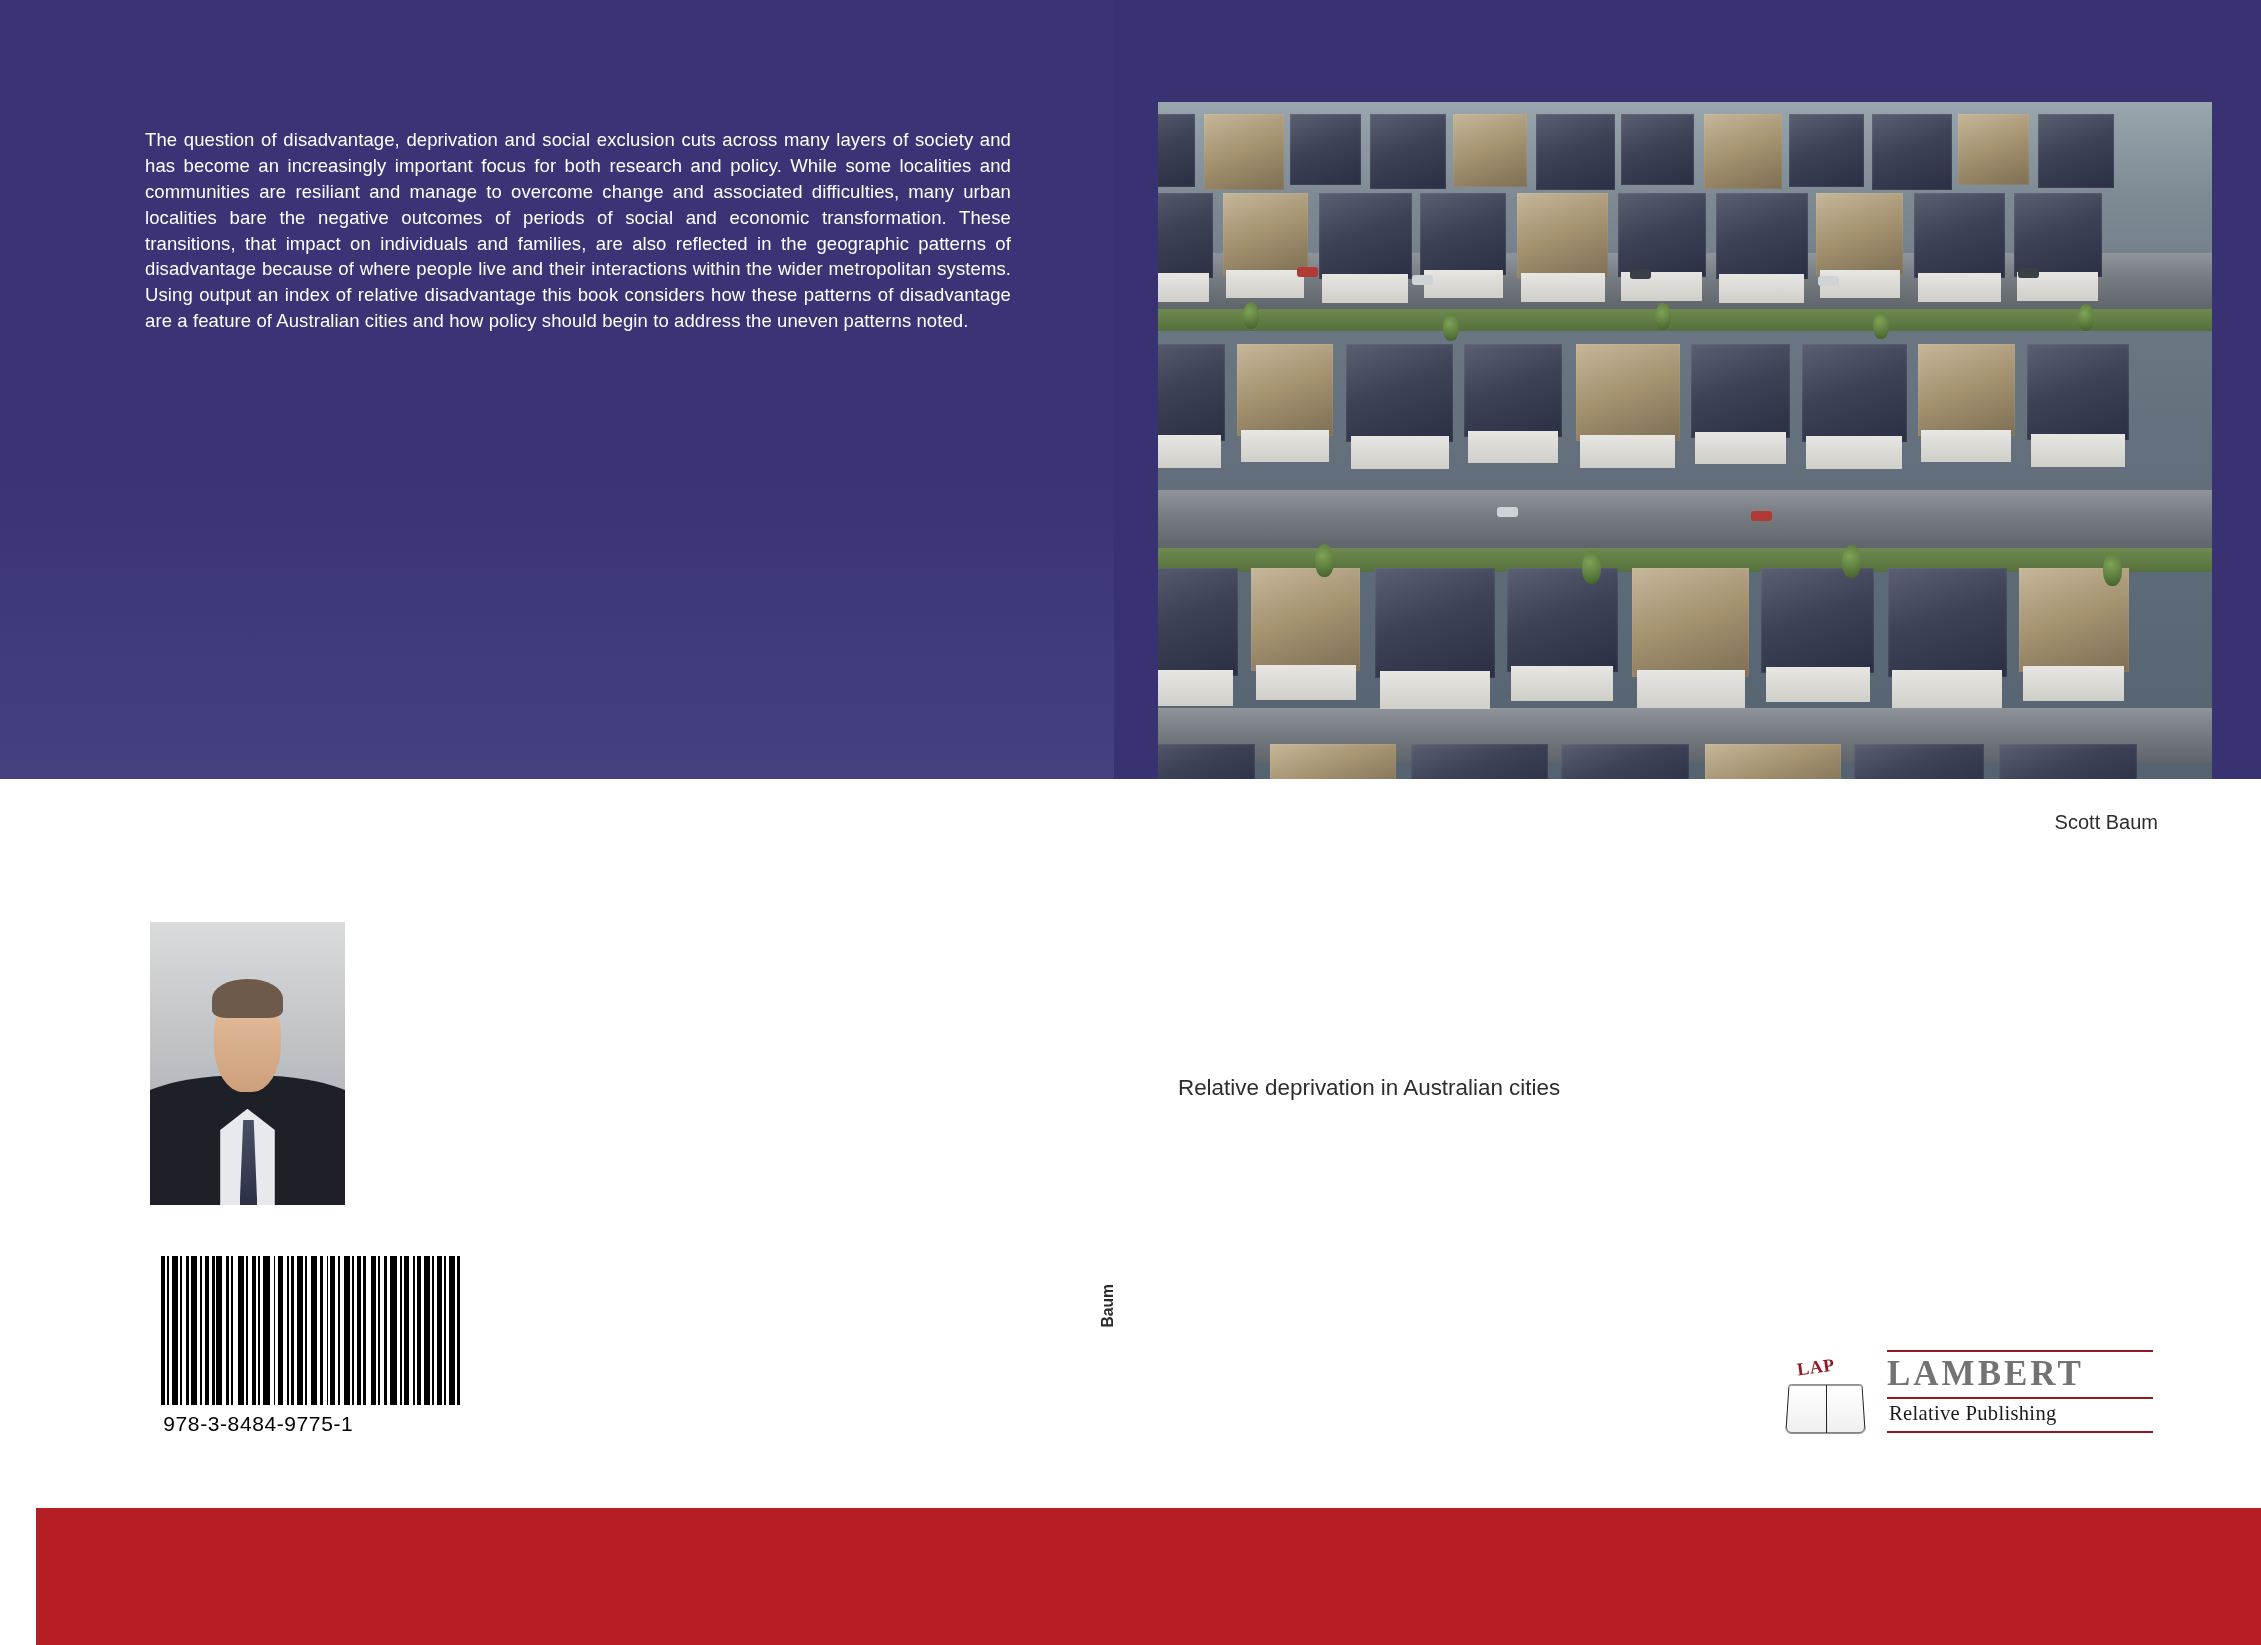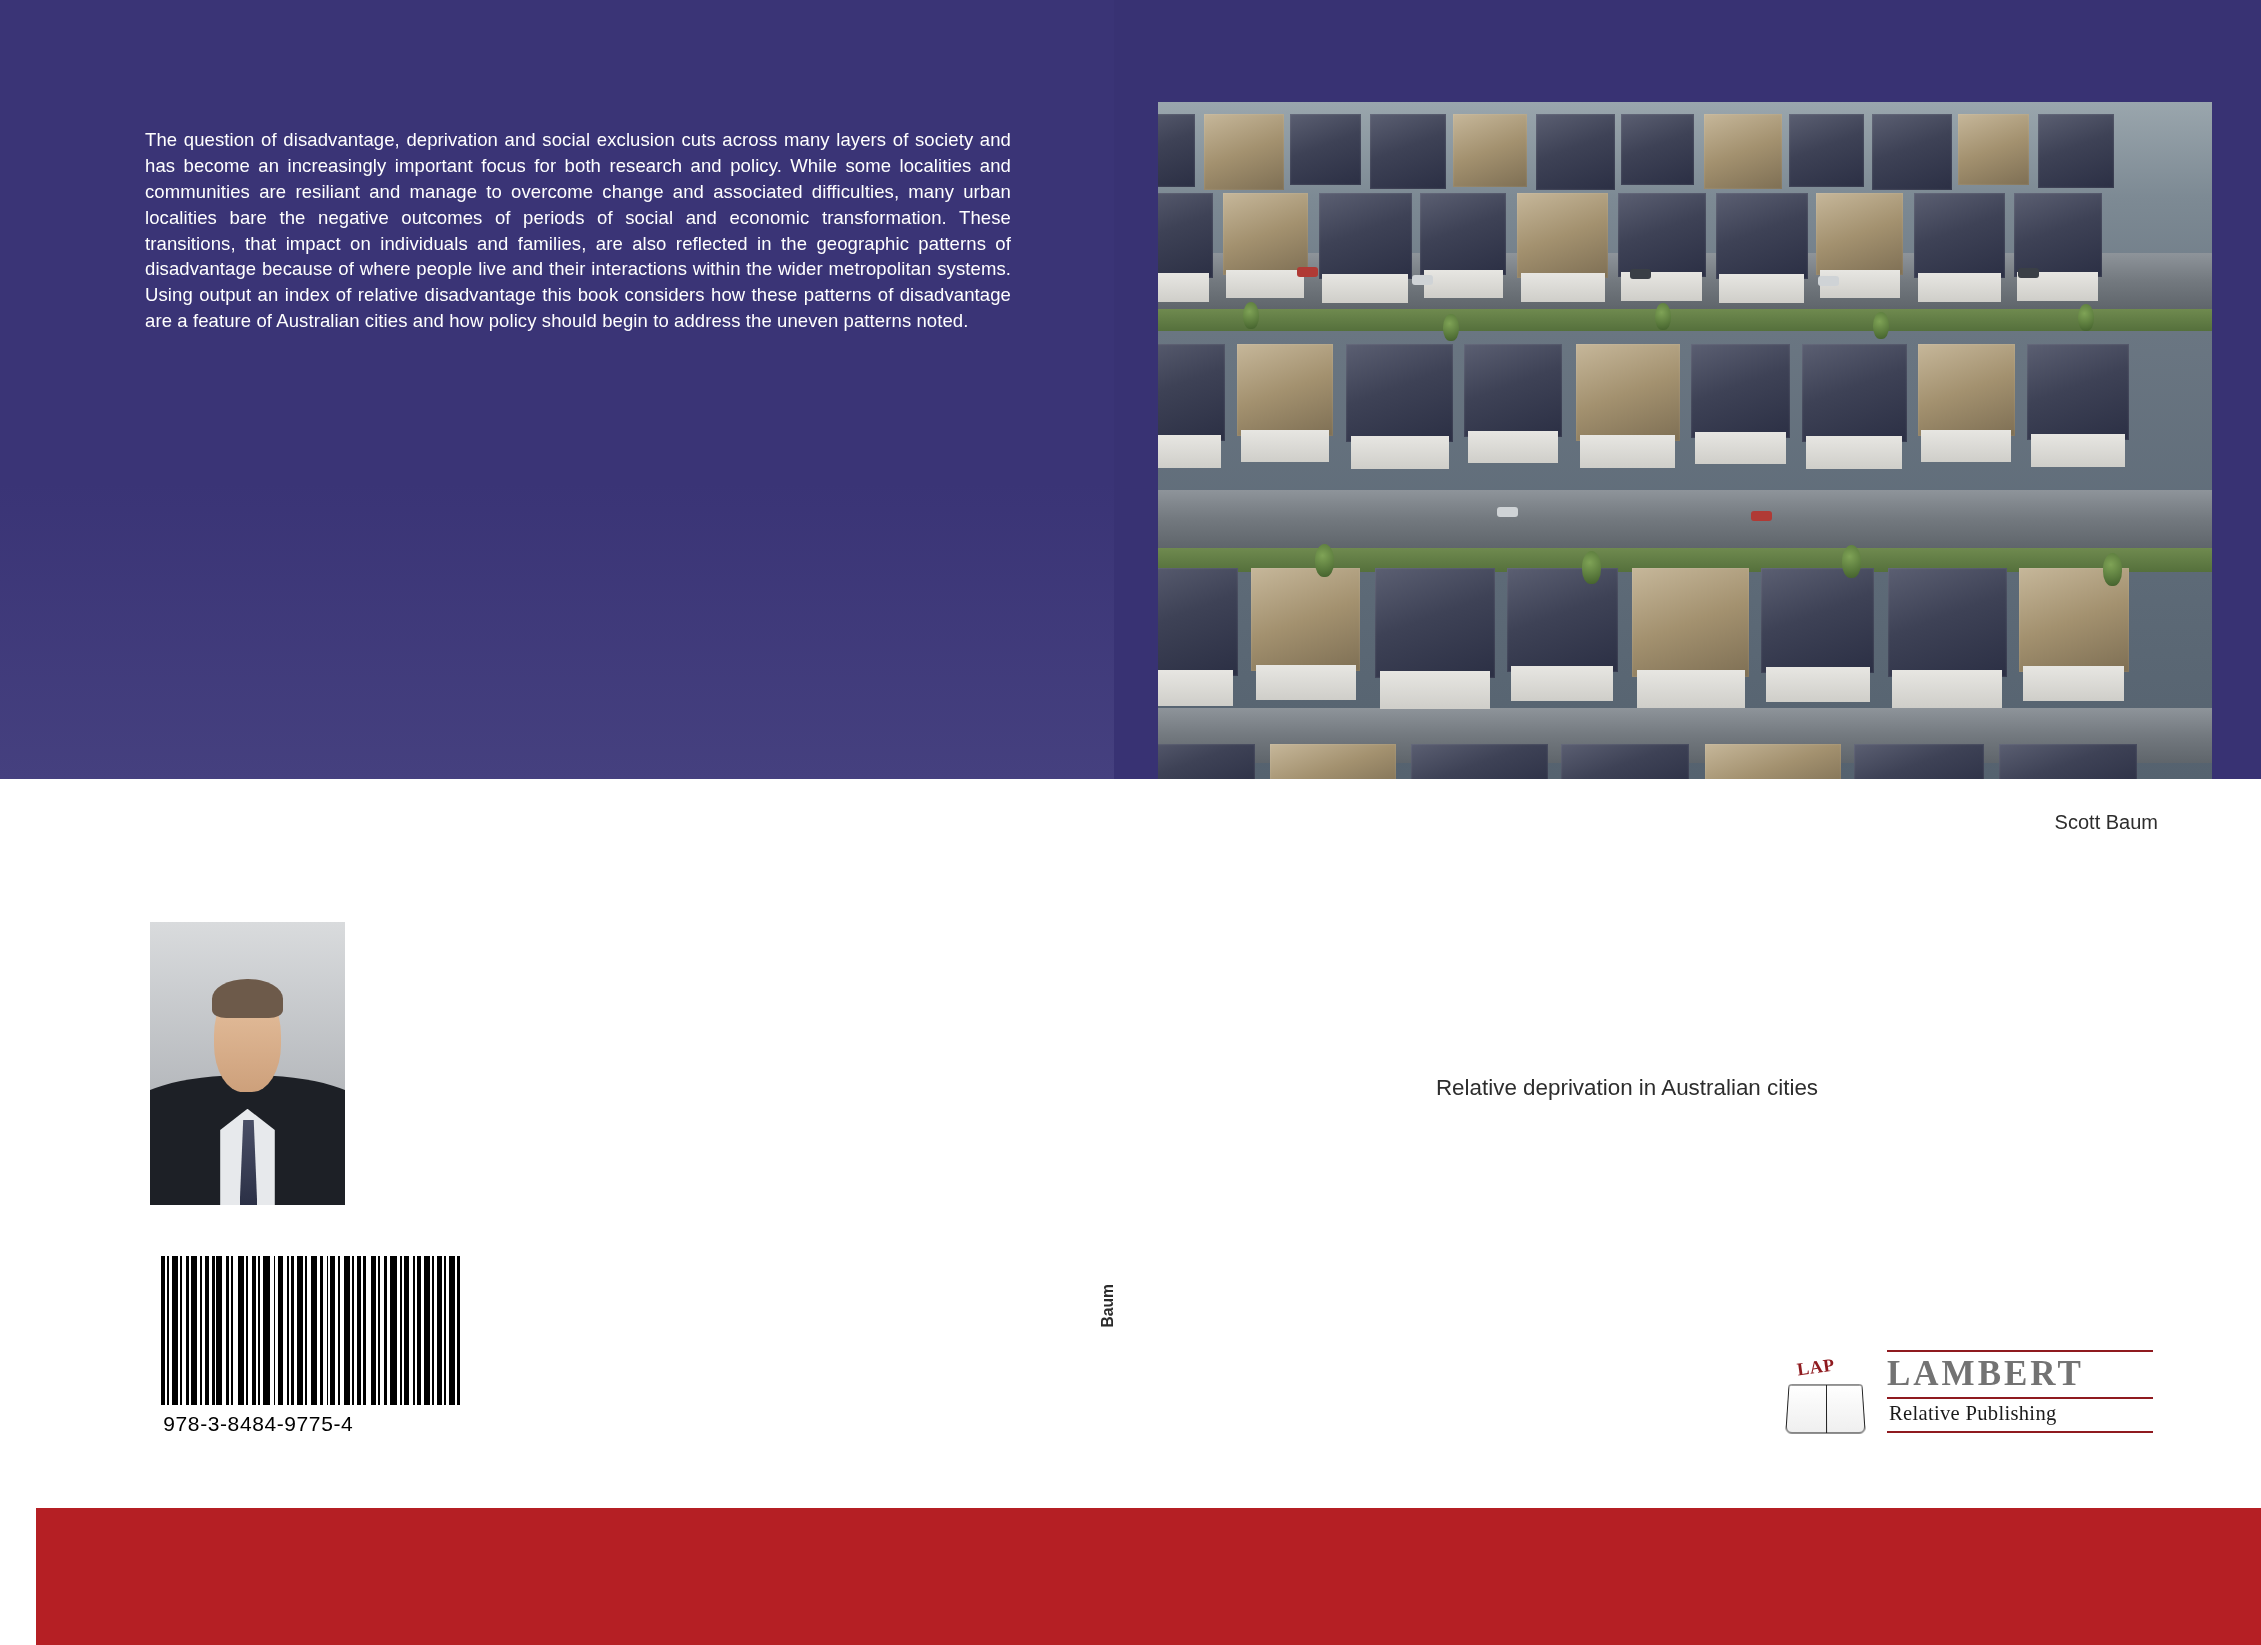--- a/index.html
+++ b/index.html
@@ -184,24 +184,24 @@
     width: 1000px;
     text-align: right;
     color: #2f2a6b;
     font-size: 42px;
     font-weight: bold;
     line-height: 1.20;
     letter-spacing: -0.3px;
   }
   .front-subtitle {
     position: absolute;
-    left: 1127px;
+    left: 1178px;
     top: 1075px;
     width: 1000px;
-    text-align: center;
+    text-align: left;
     color: #2d2d2d;
     font-size: 22.4px;
   }
 
   
   .author-photo {
     position: absolute;
     left: 150px;
     top: 922px;
     width: 195px;
@@ -748,21 +748,21 @@
       <i style="width:2.4px"></i>
         <i style="width:3px;background:transparent"></i>
       <i style="width:4.2px"></i>
         <i style="width:2.4px;background:transparent"></i>
       <i style="width:1.8px"></i>
         <i style="width:3.6px;background:transparent"></i>
       <i style="width:5.5px"></i>
         <i style="width:2.4px;background:transparent"></i>
       <i style="width:3px"></i>
     </div>
-    <div class="barcode-number">978-3-8484-9775-4</div>
+    <div class="barcode-number">978-3-8484-9775-1</div>
   </div>
 
   <div class="publisher">
     <div class="pub-book">
       <div class="pub-pages"></div>
       <div class="pub-lap">LAP</div>
     </div>
     <div class="pub-rule-top"></div>
     <div class="pub-name">LAMBERT</div>
     <div class="pub-rule-bottom"></div>

